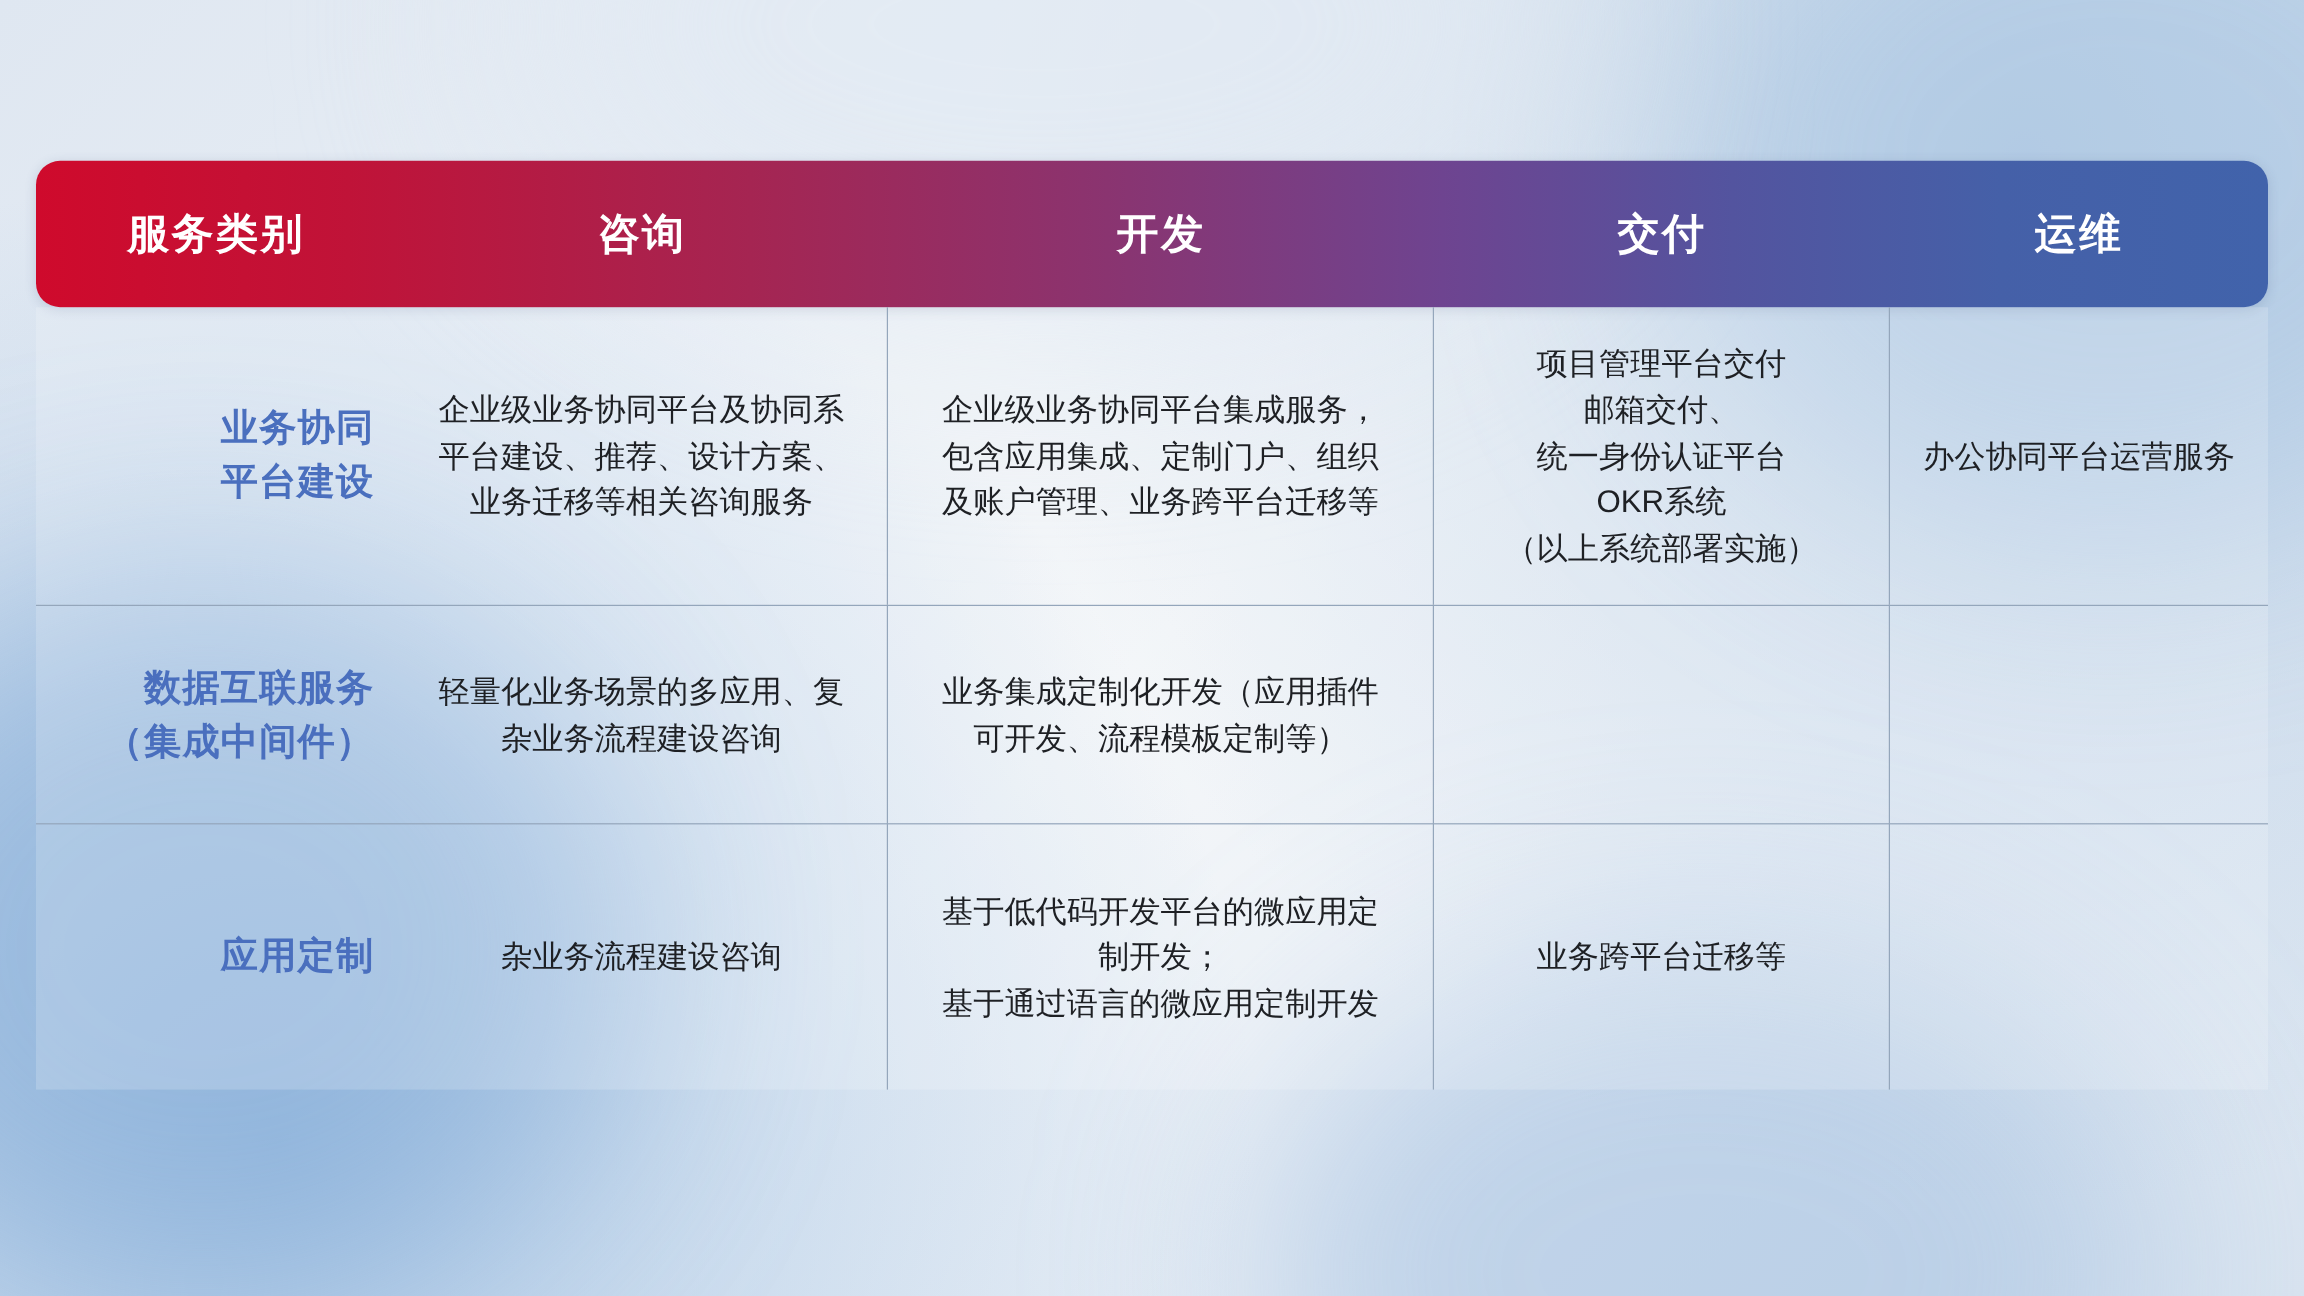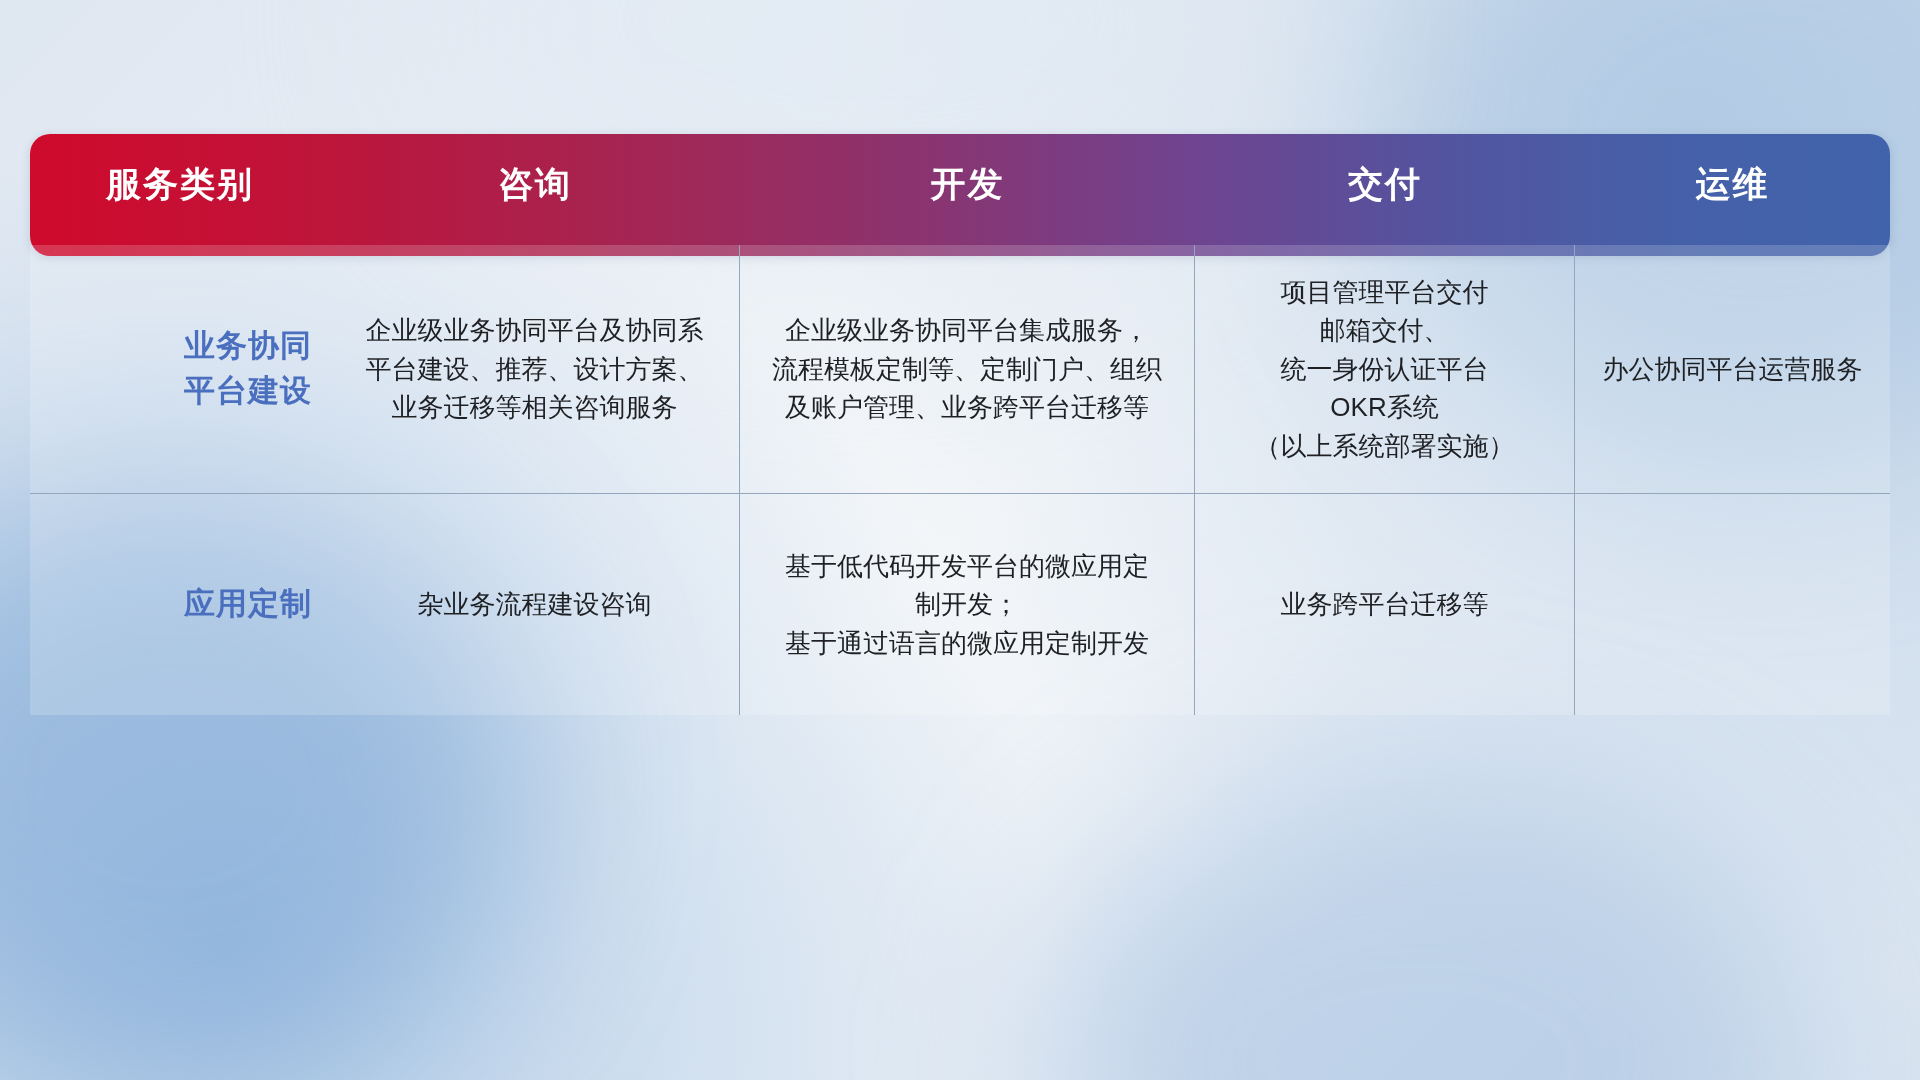--- a/index.html
+++ b/index.html
@@ -30,21 +30,21 @@
     pointer-events: none;
   }
   .blob-a { left: -180px; top: 480px;  width: 700px; height: 620px; background: rgba(126,168,214,0.55); }
   .blob-b { right: -220px; top: -180px; width: 760px; height: 640px; background: rgba(160,192,224,0.48); }
   .blob-c { left: 420px;  top: -240px; width: 900px; height: 520px; background: rgba(226,234,243,0.75); }
   .blob-d { right: 120px; bottom: -260px; width: 760px; height: 560px; background: rgba(140,176,216,0.42); }
 
   .table-wrap {
     position: absolute;
     left: 30px;
-    top: 123px;
+    top: 134px;
     width: 1860px;
   }
 
   table.svc {
     width: 1860px;
     border-collapse: separate;
     border-spacing: 0;
     table-layout: fixed;
   }
 
@@ -158,28 +158,38 @@
         </tr>
       </thead>
       <tbody>
         <tr class="r1">
           <td class="cat cell-text">业务协同
 平台建设</td>
           <td class="cell-text">企业级业务协同平台及协同系
 平台建设、推荐、设计方案、
 业务迁移等相关咨询服务</td>
           <td class="cell-text">企业级业务协同平台集成服务，
-流程模板定制等、定制门户、组织
+包含应用集成、定制门户、组织
 及账户管理、业务跨平台迁移等</td>
           <td class="cell-text">项目管理平台交付
 邮箱交付、
 统一身份认证平台
 OKR系统
 （以上系统部署实施）</td>
           <td class="cell-text">办公协同平台运营服务</td>
+        </tr>
+        <tr class="r2">
+          <td class="cat cell-text">数据互联服务
+（集成中间件）</td>
+          <td class="cell-text">轻量化业务场景的多应用、复
+杂业务流程建设咨询</td>
+          <td class="cell-text">业务集成定制化开发（应用插件
+可开发、流程模板定制等）</td>
+          <td class="cell-text"></td>
+          <td class="cell-text"></td>
         </tr>
         <tr class="r3">
           <td class="cat cell-text">应用定制</td>
           <td class="cell-text">杂业务流程建设咨询</td>
           <td class="cell-text">基于低代码开发平台的微应用定
 制开发；
 基于通过语言的微应用定制开发</td>
           <td class="cell-text">业务跨平台迁移等</td>
           <td class="cell-text"></td>
         </tr>

